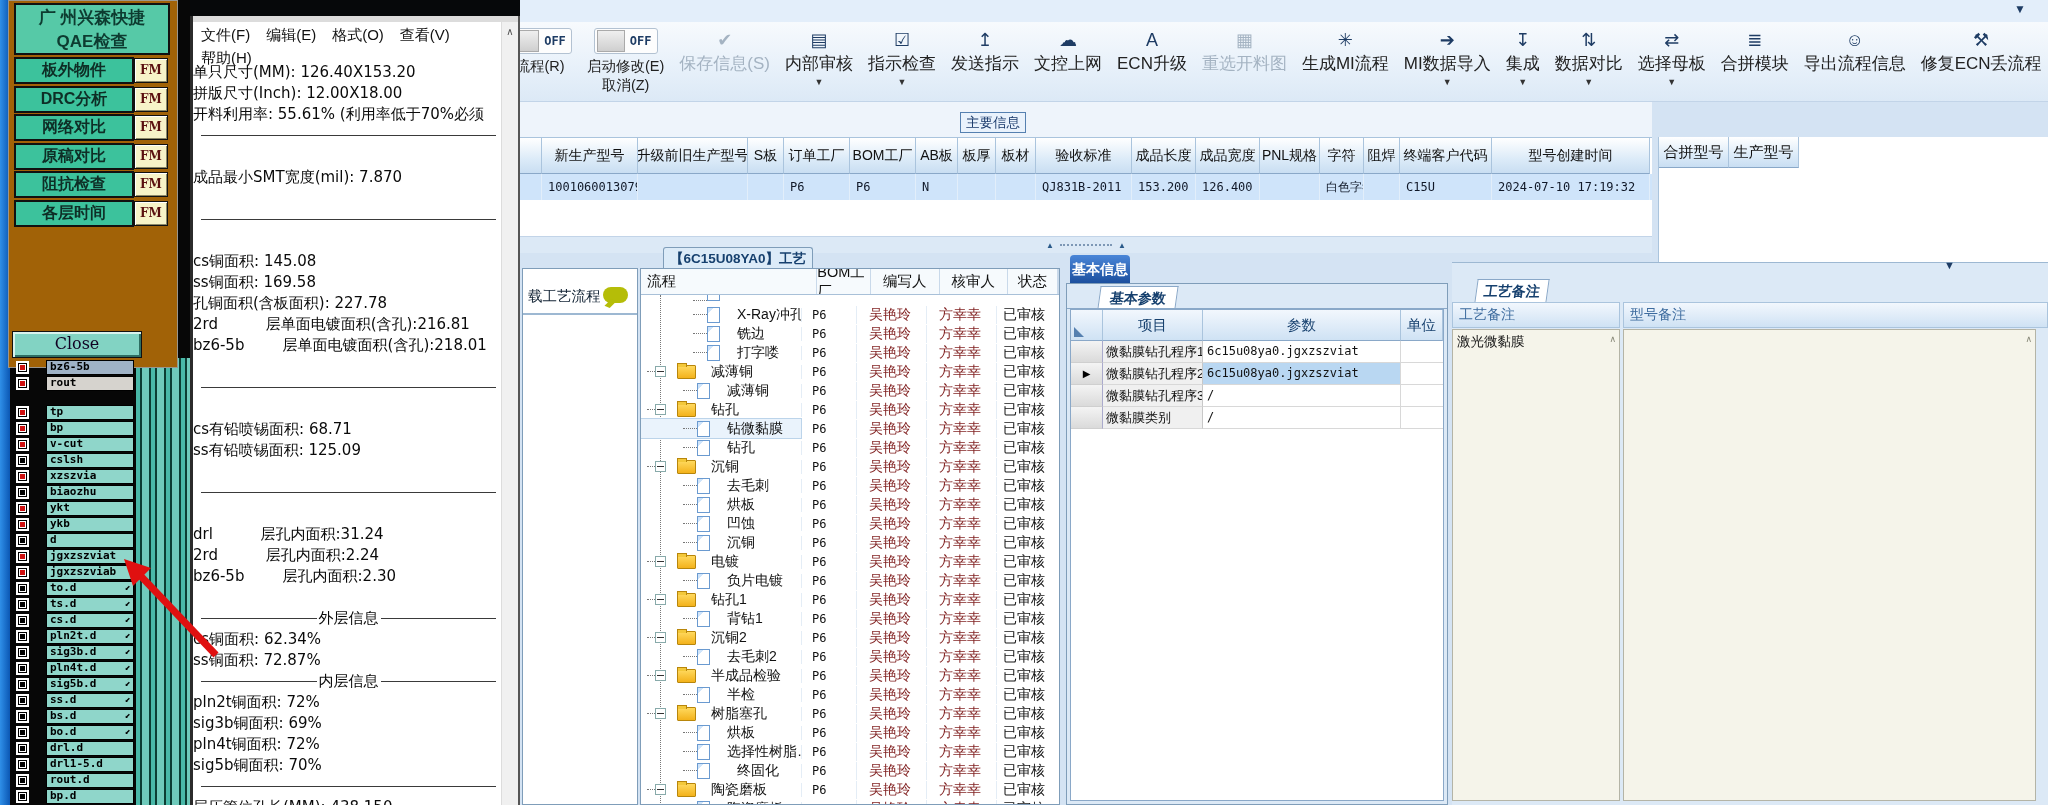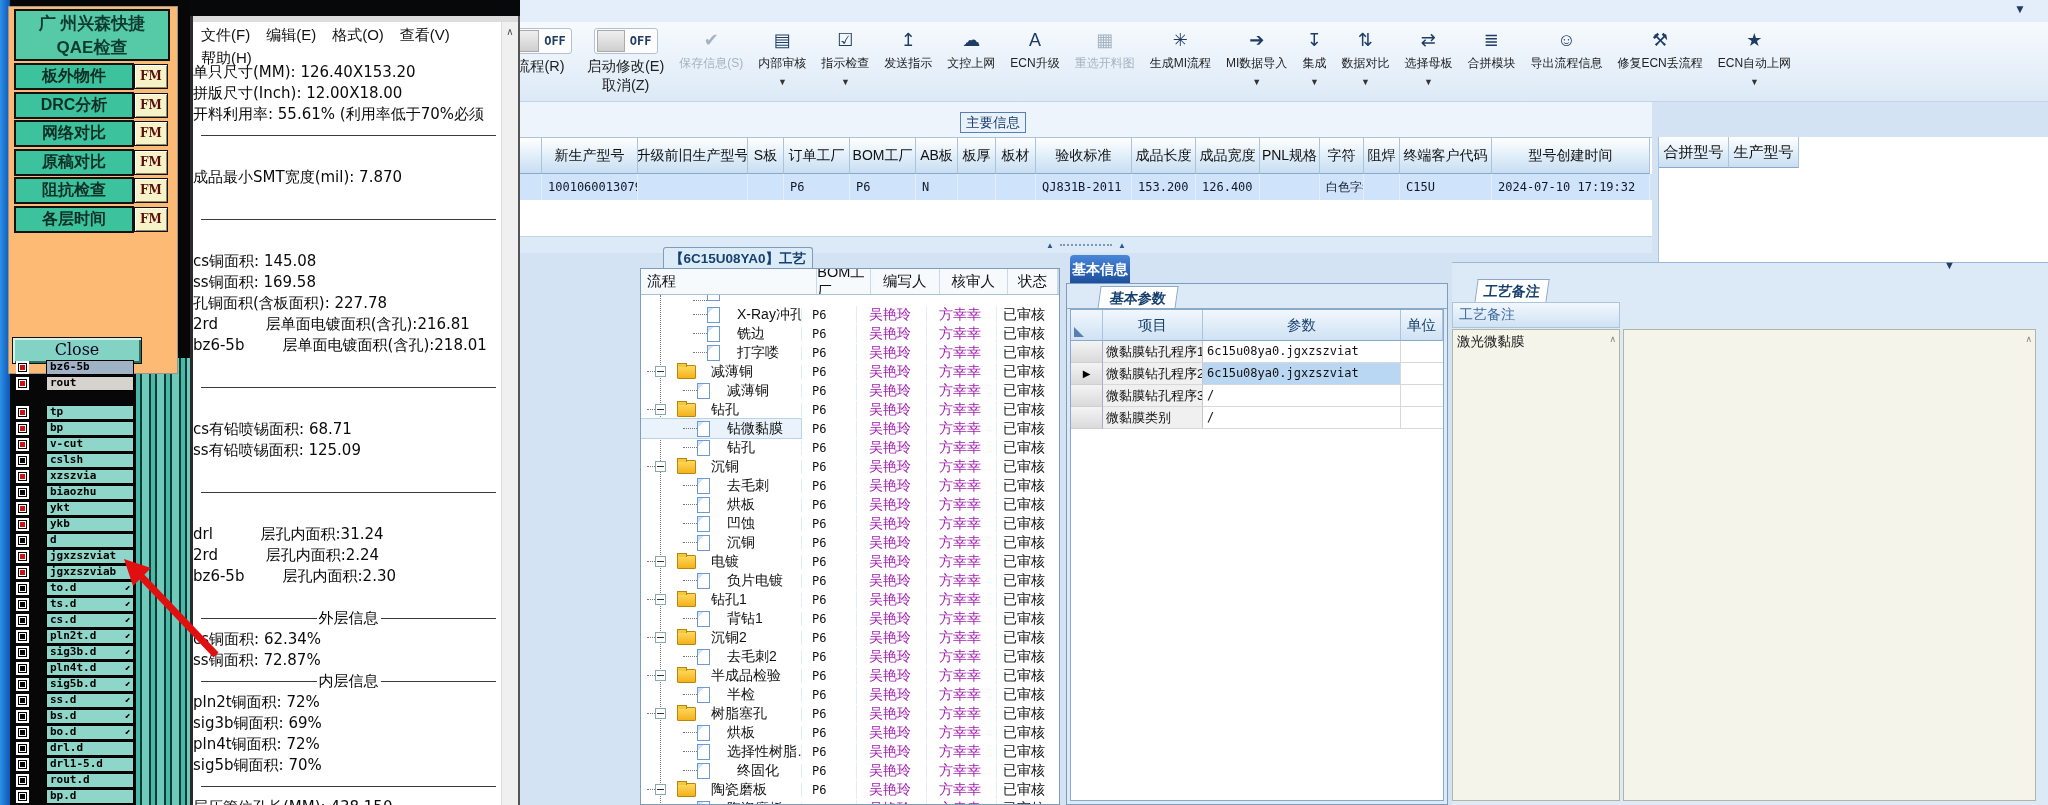--- a/index.html
+++ b/index.html
@@ -7,21 +7,21 @@
        font-family:"Liberation Sans",sans-serif;-webkit-font-smoothing:antialiased;}
   .abs{position:absolute;}
 
   
   #left-strip{left:0;top:0;width:10px;height:805px;background:linear-gradient(90deg,#2f8fe8,#0b57b4);}
   #left-black{left:10px;top:0;width:180px;height:805px;background:#070707;}
   #stripes{left:136px;top:358px;width:54px;height:447px;
     background:repeating-linear-gradient(90deg,#49b8a8 0 4px,#0c3d33 4px 6px,#6fcabb 6px 13px,#0c3d33 13px 15px);}
 
   
-  #qae{left:8px;top:6px;width:170px;height:368px;background:#fdba74;border:1px solid #9a968e;box-sizing:border-box;}
+  #qae{left:8px;top:0;width:170px;height:368px;background:#a16207;border:1px solid #9a968e;box-sizing:border-box;}
   .qae-title{position:absolute;left:5px;top:2px;width:156px;height:52px;background:#56c9a7;border:2px solid #111;
     box-sizing:border-box;color:#0d3b30;font-weight:bold;font-size:17px;text-align:center;line-height:24px;padding-top:1px;}
   .qae-row{position:absolute;left:5px;width:156px;height:27px;}
   .qae-btn{position:absolute;left:0;top:0;width:120px;height:27px;background:#3cc29c;border:2px solid #111;box-sizing:border-box;
     color:#0e2e26;font-weight:bold;font-size:16px;text-align:center;line-height:22px;}
   .fm-btn{position:absolute;right:2px;top:1px;width:34px;height:25px;background:#f7f3c8;border:1px solid #111;box-sizing:border-box;
     box-shadow:inset 1px 1px 0 #fff,inset -1px -1px 0 #8c8868;color:#5a0f0f;font-weight:bold;font-size:12px;
     font-family:"DejaVu Serif",serif;text-align:center;line-height:23px;}
   .qae-note{position:absolute;left:5px;top:227px;width:156px;height:62px;background:#4cc6a2;border:2px solid #111;box-sizing:border-box;
     color:#0d5c44;font-weight:bold;font-size:17px;text-align:center;line-height:26px;padding-top:3px;}
@@ -61,21 +61,21 @@
 
   
   #mainwin{left:520px;top:0;width:1528px;height:805px;background:#d4e3f3;overflow:hidden;}
   #topstrip{position:absolute;left:0;top:0;width:100%;height:22px;background:#e3eefa;}
   #topstrip .dd{position:absolute;right:22px;top:2px;color:#1e3c64;font-size:12px;}
   #toolbar{position:absolute;left:0;top:22px;width:100%;height:80px;
     background:linear-gradient(180deg,#f7fafd 0%,#e8f1fa 55%,#dce9f6 100%);border-bottom:1px solid #c2d4e8;
     display:flex;align-items:flex-start;gap:15px;padding:6px 0 0 0;box-sizing:border-box;}
   .tb-item{display:flex;flex-direction:column;align-items:center;flex:0 0 auto;}
   .tb-icon{height:26px;font-size:18px;line-height:24px;color:#1e3c64;}
-  .tb-label{font-size:12px;color:#222;white-space:nowrap;line-height:19px;text-align:center;}
+  .tb-label{font-size:17px;color:#222;white-space:nowrap;line-height:19px;text-align:center;}
   .tb-item.disabled .tb-icon,.tb-item.disabled .tb-label{color:#a4b3c2;}
   .tb-caret{height:14px;font-size:9px;color:#333;padding-top:4px;}
   .toggle{display:flex;flex-direction:column;align-items:center;}
   .sw{width:62px;height:24px;background:#fdfdfd;border:1px solid #b3c2d2;border-radius:3px;display:flex;align-items:center;margin-bottom:3px;}
   .sw .knob{width:26px;height:20px;margin-left:2px;background:linear-gradient(180deg,#efefef,#cfcfcf);border:1px solid #aaa;}
   .sw .off{flex:1;text-align:center;font-family:"DejaVu Sans Mono",monospace;font-weight:bold;font-size:12px;color:#1e3c64;}
   .tgl-label{font-size:14.5px;color:#222;line-height:19px;white-space:nowrap;}
 
   #main-tab{position:absolute;left:440px;top:112px;width:66px;height:21px;background:#e9f2fc;border:1px solid #5580b0;
     box-sizing:border-box;color:#1a3a6b;font-size:13.5px;text-align:center;line-height:19px;}
@@ -115,21 +115,21 @@
   .trh{border-right:1px solid #c9d9ea;box-sizing:border-box;font-size:14.5px;color:#111;display:flex;align-items:center;justify-content:center;overflow:hidden;}
   .trh.first{justify-content:flex-start;padding-left:6px;}
   .trh .sort{color:#5580b0;font-size:9px;}
   #treebody{position:relative;}
   .trunk{position:absolute;left:19px;top:0;height:520px;border-left:1px dotted #777;}
   .trow{display:flex;height:19px;align-items:center;position:relative;}
   .trow.sel .name-zone{background:#eaf3fc;outline:1px solid #bcd4ea;}
   .tcell{box-sizing:border-box;overflow:hidden;white-space:nowrap;flex-shrink:0;}
   .c-flow{width:160px;position:relative;height:19px;}
   .c-bom{width:55px;font-family:"DejaVu Sans Mono",monospace;font-size:12px;color:#111;padding-left:10px;border-left:1px solid #e4edf6;}
-  .c-w{width:70px;font-size:14px;color:#a21caf;padding-left:12px;border-left:1px solid #e4edf6;}
+  .c-w{width:70px;font-size:14px;color:#7f1d1d;padding-left:12px;border-left:1px solid #e4edf6;}
   .c-s{width:52px;font-size:14px;color:#111;padding-left:6px;border-left:1px solid #e4edf6;}
   .ebox{position:absolute;top:4px;width:11px;height:11px;background:#fff;border:1px solid #8aa;box-sizing:border-box;}
   .ebox:after{content:"";position:absolute;left:1px;top:4px;width:7px;height:1px;background:#333;}
   .fico{position:absolute;top:3px;width:17px;height:12px;background:linear-gradient(180deg,#ffd95e,#f3b21b);border:1px solid #b8860b;border-radius:1px;}
   .fico:before{content:"";position:absolute;left:-1px;top:-3px;width:8px;height:3px;background:#f3c83a;border:1px solid #b8860b;border-bottom:none;}
   .dico{position:absolute;top:2px;width:11px;height:14px;background:#fff;border:1px solid #6a9ad0;
         background:linear-gradient(135deg,#cfe4fa 0 4px,#ffffff 4px);}
   .tname{position:absolute;top:1px;font-size:14px;color:#111;white-space:nowrap;}
   .dotl{position:absolute;top:9px;border-top:1px dotted #777;}
 
@@ -612,20 +612,26 @@
         <div class="th" style="width: 70px;">生产型号</div>
       </div>
   </div>
 
   <div id="hscroll">
     <span class="tri">▲</span>
     <span class="dots"></span>
     <span class="tri">▲</span>
   </div>
 
+  <div id="flowpanel">
+    <div class="hdr">
+      <span class="txt">载工艺流程</span>
+      <span class="bubble"></span>
+    </div>
+  </div>
 
   <div id="treetitle">【6C15U08YA0】工艺流程</div>
   <div id="treewin">
     <div id="treehead">
         <div class="trh first" style="width: 180px;">流程</div>
         <div class="trh" style="width: 55px;">BOM工厂</div>
         <div class="trh" style="width: 70px;">编写人</div>
         <div class="trh" style="width: 70px;">核审人</div>
         <div class="trh" style="width: 51px;">状态</div>
         <div class="trh" style="flex: 1 1 0%;">
@@ -991,20 +997,21 @@
           </div>
         </div>
     </div>
   </div>
 
   <div id="rmwin">
     <span id="rm-dd">▼</span>
     <div id="rm-tab">工艺备注</div>
     <div id="rm-head">
       <div class="h" style="width:168px;">工艺备注</div>
+      <div class="h" style="flex:1;margin-left:3px;">型号备注</div>
     </div>
     <div class="rm-box" style="left:0px;width:168px;">
       <span class="rm-note">激光微黏膜</span>
       <span class="rm-up">∧</span>
     </div>
     <div class="rm-box" style="left:171px;right:12px;">
       <span class="rm-up">∧</span>
     </div>
   </div>
 </div>

